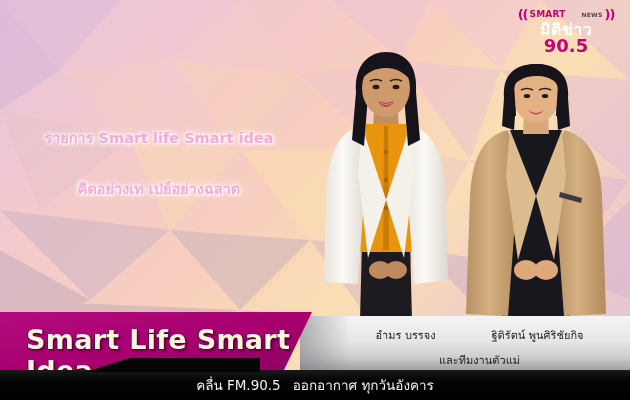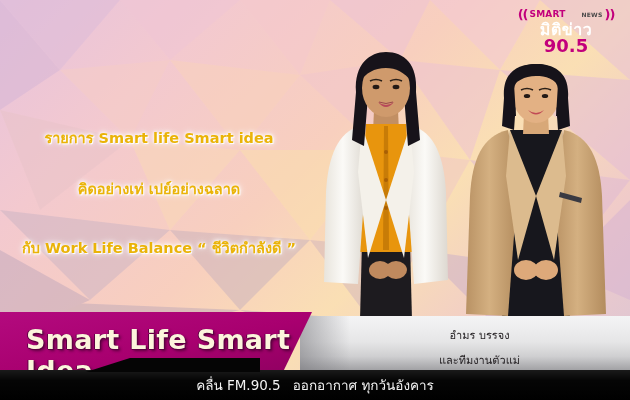--- a/index.html
+++ b/index.html
@@ -24,21 +24,21 @@
   .logo-row1 { display:flex; align-items:center; justify-content:center; gap:2px; height:13px; }
   .wave { color:#c2007c; font-size:13px; font-weight:bold; letter-spacing:-1px; }
   .smart-pill { display:inline-flex; align-items:center; gap:16px; }
   .smart-txt { font-size:9px; font-weight:bold; color:#c2007c; letter-spacing:.2px; }
   .news-txt { font-size:6px; font-weight:bold; color:#4a4a4a; letter-spacing:.2px; }
   .logo-thai { font-size:16px; font-weight:bold; color:#ffffff; margin-top:1px; letter-spacing:.5px; }
   .logo-freq { font-size:18px; font-weight:bold; color:#c2007c; margin-top:-1px; }
 
   
   .copy { position:absolute; left:0; top:126px; width:318px; text-align:center;
-          color:#eab308; font-size:14.5px; font-weight:600; }
+          color:#f9a8d4; font-size:14.5px; font-weight:600; }
   .copy div { text-shadow:0 0 5px #fff,0 0 9px #fff,0 0 3px #fff,1px 1px 0 rgba(255,255,255,.9); }
   .line1 { margin-bottom:28px; }
   .line2 { margin-bottom:36px; }
 
   
   .bottom { position:absolute; left:0; bottom:0; width:630px; height:98px; }
 
   .greypanel { position:absolute; left:300px; top:14px; width:330px; height:56px;
                background:linear-gradient(180deg,#f4f4f5 0%,#e6e6e7 46%,#cfcfd1 72%,#9b9b9e 100%); }
   .grey-fade { position:absolute; left:300px; top:14px; width:50px; height:56px;
@@ -198,21 +198,20 @@
       </span>
       <span class="wave">))</span>
     </div>
     <div class="logo-thai">มิติข่าว</div>
     <div class="logo-freq">90.5</div>
   </div>
 
   <div class="copy">
     <div class="line1">รายการ Smart life Smart idea</div>
     <div class="line2">คิดอย่างเท่ เปย์อย่างฉลาด</div>
-    <div class="line3">กับ Work Life Balance “ ชีวิตกำลังดี ”</div>
   </div>
 
   <div class="bottom">
 
     <div class="greypanel"></div>
     <div class="grey-fade"></div>
 
     <div class="banner">
       <svg viewBox="0 0 312 62" preserveAspectRatio="none">
         <defs>
@@ -223,20 +222,21 @@
           </linearGradient>
         </defs>
         <polygon points="0,0 312,0 282,62 0,62" fill="url(#mg)"></polygon>
       </svg>
       <div class="banner-title">Smart Life Smart Idea</div>
     </div>
 
     <div class="hosts">
       <div class="hosts-row">
         <span>อำมร บรรจง</span>
+        <span>ฐิติรัตน์ พูนศิริชัยกิจ</span>
       </div>
       <div class="hosts-team">และทีมงานตัวแม่</div>
     </div>
 
     <div class="darkstrip">
       <svg width="260" height="14" viewBox="0 0 260 14" preserveAspectRatio="none">
         <polygon points="86,14 130,0 260,0 260,14" fill="#050505"></polygon>
       </svg>
     </div>
 

